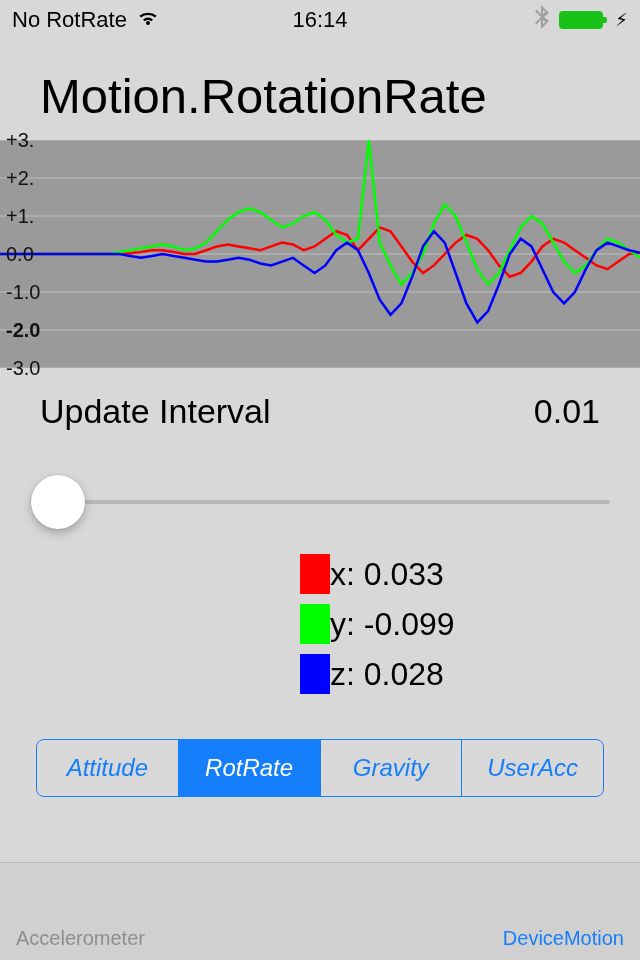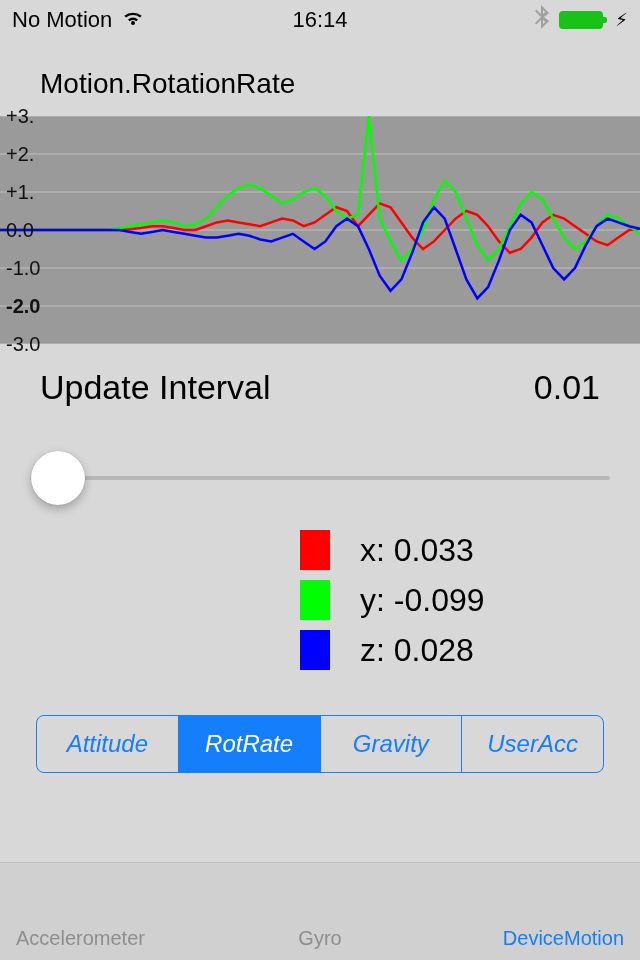--- a/index.html
+++ b/index.html
@@ -34,21 +34,21 @@
     right: -6px; top: 4px;
     width: 4px; height: 6px;
     background: #18c217;
     border-radius: 0 2px 2px 0;
   }
   .bolt { font-size: 18px; margin-left:2px;}
   .bt { color: #a0a0a0; font-size: 24px; }
 
   
   .page-title {
-    font-size: 28px;
+    font-size: 49px;
     font-weight: 400;
     padding: 28px 0 16px 40px;
   }
 
   
   .chart {
     background: #9a9a9a;
     height: 228px;
     position: relative;
     width: 100%;
@@ -97,21 +97,20 @@
   }
 
   
   .legend {
     padding: 0 0 0 300px;
     font-size: 32px;
   }
   .legend-row {
     display: flex;
     align-items: center;
-    gap: 30px;
     height: 50px;
   }
   .swatch {
     width: 30px; height: 40px;
   }
 
   
   .segmented {
     margin: 40px 36px 0 36px;
     display: flex;
@@ -153,21 +152,21 @@
   .tabbar > div { flex: 1; text-align: center; }
   .tabbar > div.active { color: #157efb; }
   .tabbar > div:first-child { text-align: left; }
   .tabbar > div:last-child { text-align: right; }
 </style>
 </head>
 <body>
 
 <div class="status-bar">
   <div class="status-left">
-    <span>No Motion</span>
+    <span>No RotRate</span>
     <span>
       <svg width="22" height="16" viewBox="0 0 22 16">
           <path d="M11 14a2 2 0 100-4 2 2 0 000 4zm-5-5.5a8 8 0 0110 0l-1.7 1.7a5.6 5.6 0 00-6.6 0L6 8.5zM2.3 4.8a13.6 13.6 0 0117.4 0L18 6.5a11.2 11.2 0 00-14 0L2.3 4.8z" fill="#000"></path>
         </svg>
     </span>
   </div>
   <div class="status-center">16:14</div>
   <div class="status-right">
     <span class="bt">
       <svg width="14" height="24" viewBox="0 0 14 24">
@@ -232,15 +231,14 @@
 
 <div class="segmented" id="segmented">
     <div>Attitude</div>
     <div class="selected">RotRate</div>
     <div>Gravity</div>
     <div>UserAcc</div>
   </div>
 
 <div class="tabbar" id="tabbar">
     <div>Accelerometer</div>
-    <div>Gyro</div>
     <div class="active">DeviceMotion</div>
   </div>
 
 </body></html>

